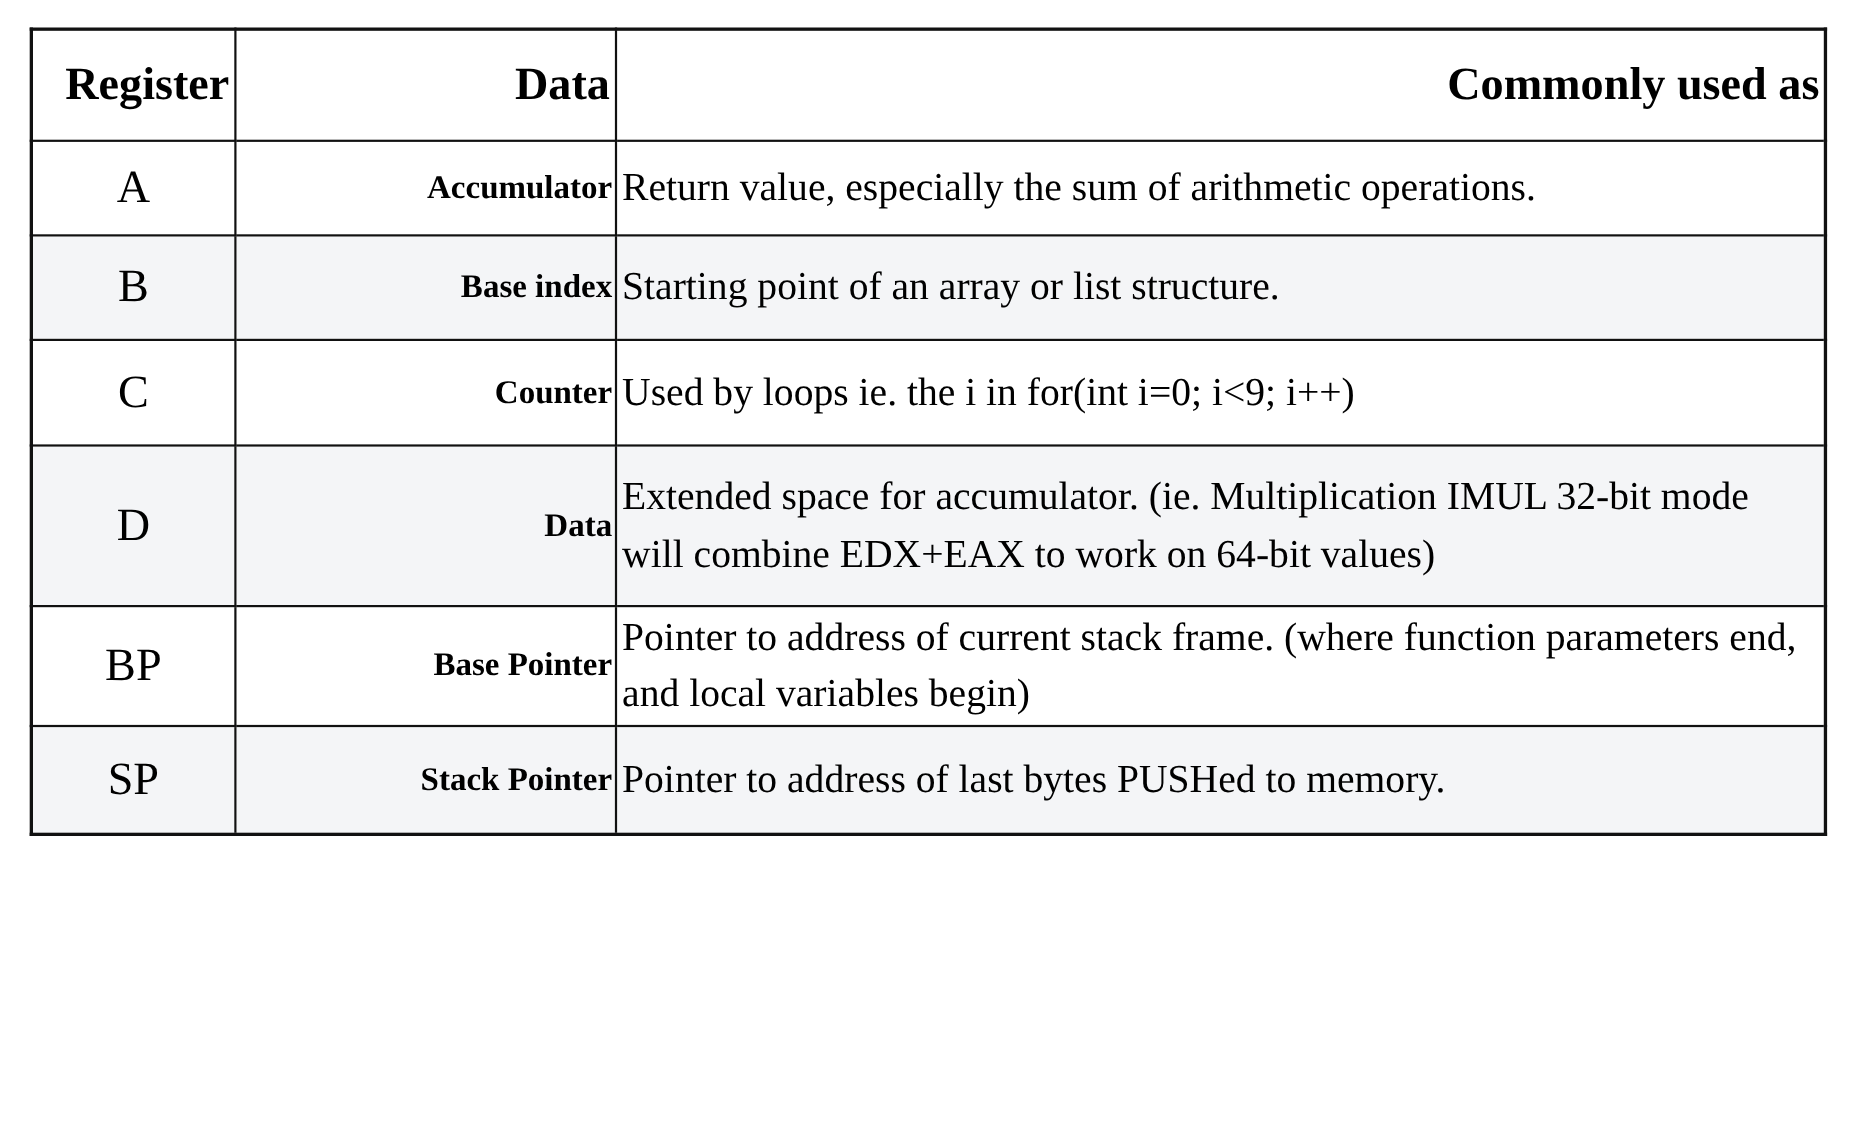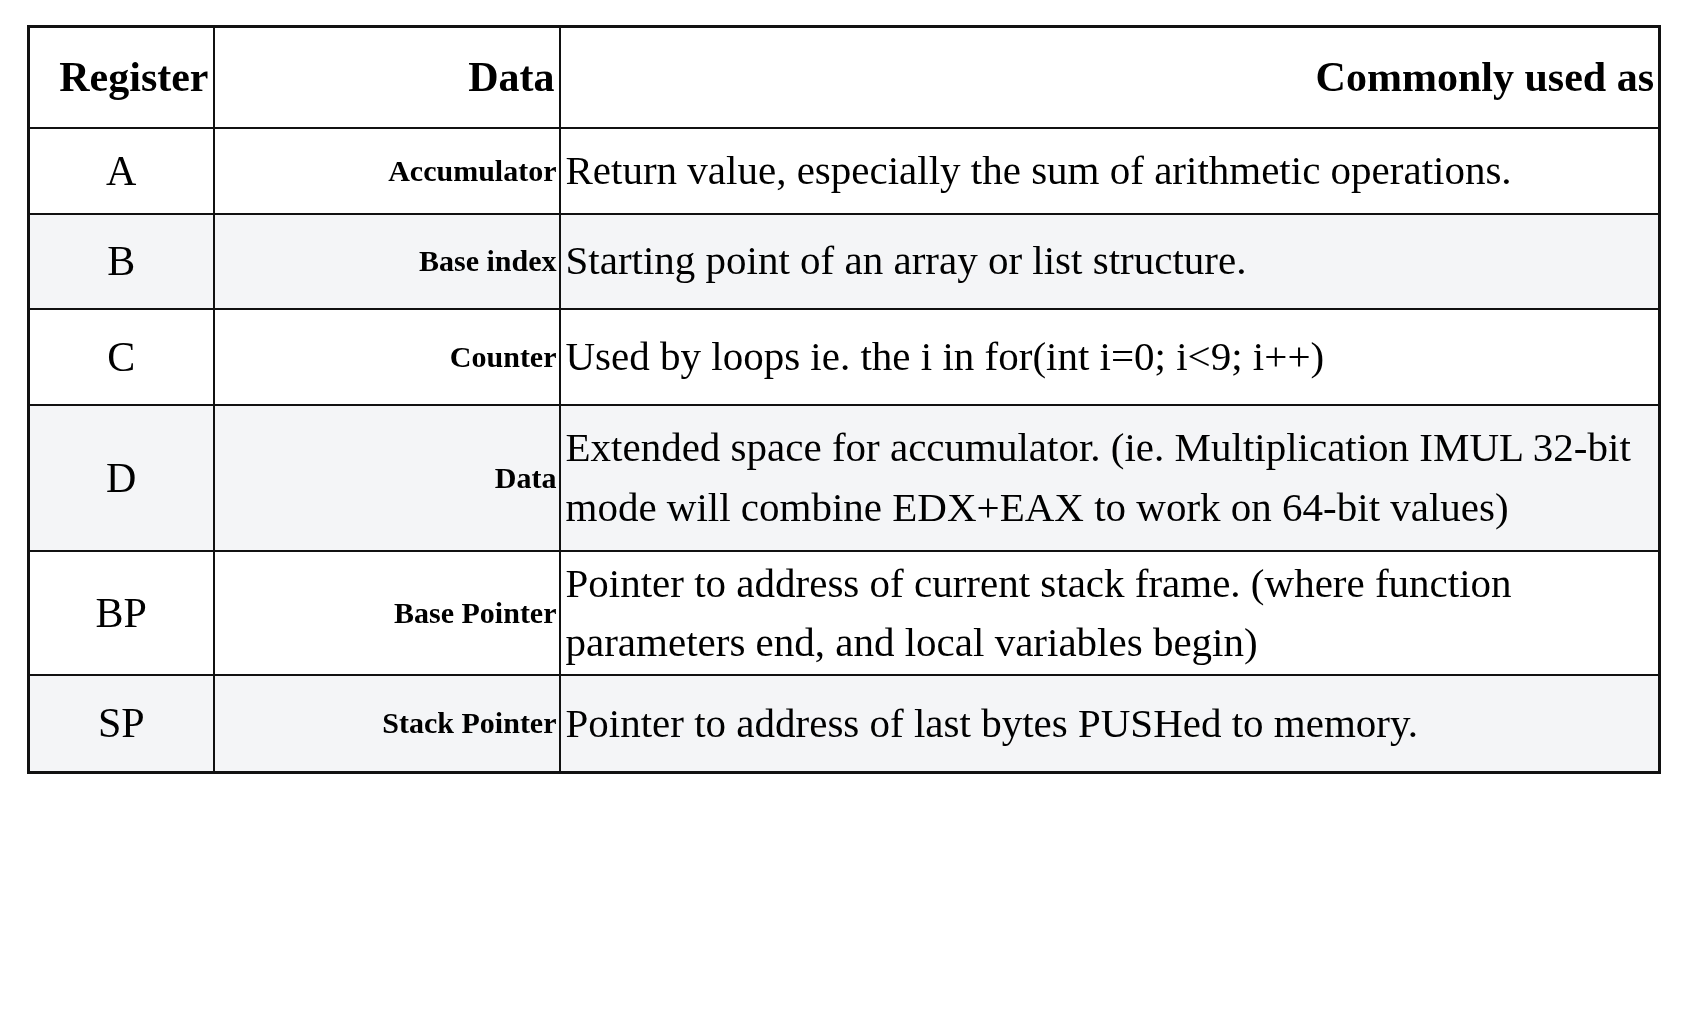--- a/index.html
+++ b/index.html
@@ -42,21 +42,21 @@
     font-weight: normal;
     text-align: center;
   }
   td.cell-name {
     font-size: 30px;
     font-weight: bold;
     text-align: right;
     padding: 0 2px;
   }
   td.cell-desc {
-    font-size: 41px;
+    font-size: 36px;
     font-weight: normal;
     text-align: left;
     padding: 2px 4px 2px 5px;
     line-height: 1.44;
   }
   tbody tr:nth-child(even) { background: var(--alt-row-bg, #f4f5f7); }
   tbody tr:nth-child(1) { height: 86px; }
   tbody tr:nth-child(2) { height: 95px; }
   tbody tr:nth-child(3) { height: 96px; }
   tbody tr:nth-child(4) { height: 146px; }

